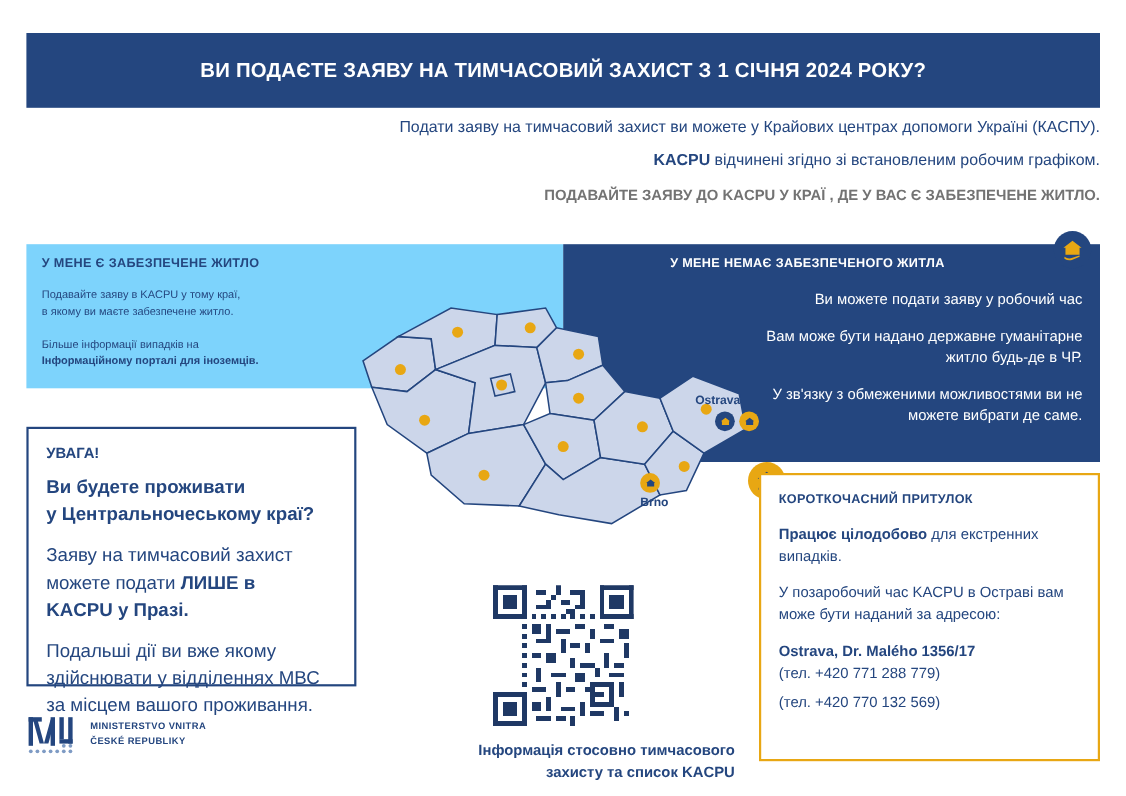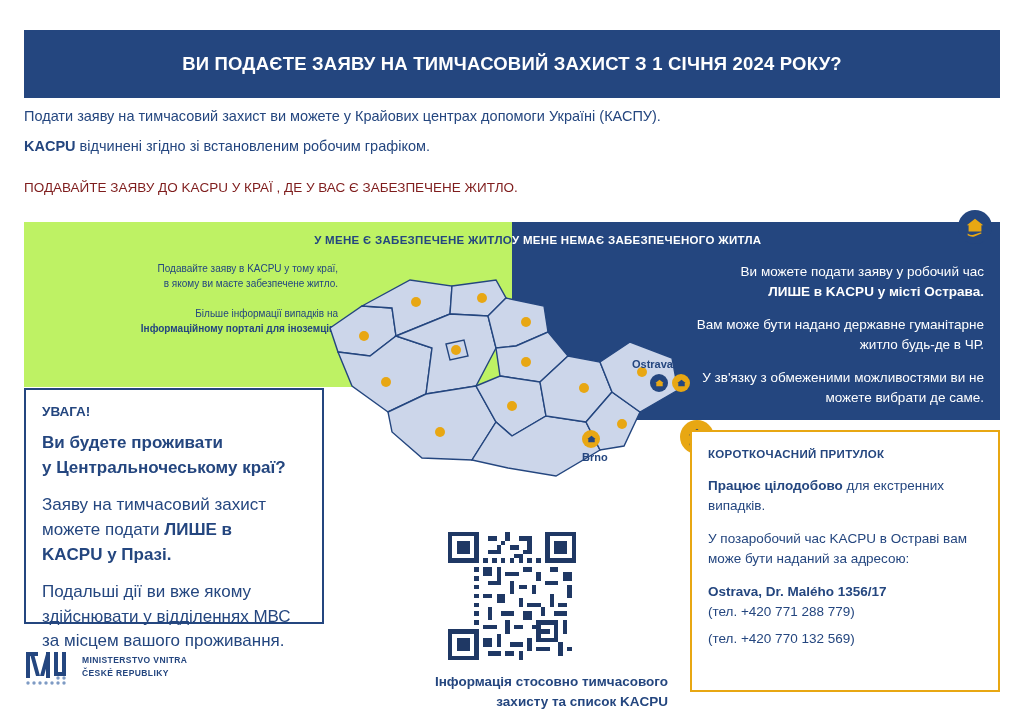--- a/index.html
+++ b/index.html
@@ -19,48 +19,47 @@
     position:absolute; left:24px; top:30px; width:976px; height:68px;
     background:#24467f;
     display:flex; align-items:center; justify-content:center;
   }
   .header-band h1 {
     margin:0; color:#ffffff; font-size:18.5px; font-weight:bold;
     letter-spacing:.2px; text-align:center;
   }
 
   
-  .intro { position:absolute; left:24px; top:108px; width:976px; text-align:left; }
+  .intro { position:absolute; left:24px; top:108px; width:976px; text-align:right; }
   .intro .l1 { font-size:14.5px; color:#24467f; margin-bottom:14px; }
-  .intro .l2 { font-size:14.5px; color:#24467f; margin-bottom:26px; }
+  .intro .l2 { font-size:14.5px; color:#24467f; margin-bottom:16px; }
   .intro .l2 b { font-weight:bold; }
-  .intro .l3 { font-size:13.5px; color:#7f1d1d; font-weight:normal; text-transform:uppercase; }
+  .intro .l3 { font-size:13.5px; color:#737373; font-weight:bold; text-transform:uppercase; }
 
   
   .panels { position:absolute; left:24px; top:222px; width:976px; height:478px; }
   .panel-left {
-    position:absolute; left:0; top:0; width:488px; height:165px;
-    background:#bef264;
-    text-align:right;
+    position:absolute; left:0; top:0; width:488px; height:131px;
+    background:#7dd3fc;
   }
   .panel-right {
     position:absolute; left:488px; top:0; width:488px; height:198px;
     background:#24467f;
   }
   .panel-left .p-title {
     color:#24467f; font-weight:bold; font-size:11.5px; text-transform:uppercase;
     margin:12px 0 0 14px; letter-spacing:.3px;
   }
   .panel-left .p-body { margin:16px 0 0 14px; width:300px; }
   .panel-left .p-body p { margin:0 0 16px 0; font-size:10px; line-height:1.45; color:#24467f; }
   .panel-left .p-body p b { font-weight:bold; }
 
   .panel-right .p-title {
     color:#ffffff; font-weight:bold; font-size:11.5px; text-transform:uppercase;
-    text-align:left; margin:12px 44px 0 0; letter-spacing:.3px;
+    text-align:center; margin:12px 44px 0 0; letter-spacing:.3px;
   }
   .panel-right .p-body { margin:16px 16px 0 auto; width:300px; text-align:right; }
   .panel-right .p-body p { margin:0 0 14px 0; font-size:13.5px; line-height:1.45; color:#ffffff; }
   .panel-right .p-body p b { font-weight:bold; }
 
   
   .house-icon {
     position:absolute; width:34px; height:34px; border-radius:50%;
     display:flex; align-items:center; justify-content:center;
   }
@@ -157,21 +156,20 @@
       <div class="house-icon house-top-right">
         <svg width="22" height="22" viewBox="0 0 24 24" aria-hidden="true">
           <path d="M12 3 L21 10 L19 10 L19 17 L5 17 L5 10 L3 10 Z" fill="#e8a713"></path>
           <path d="M4 19 q4 3 8 1 l6-2 q1.5-.5 1 1 l-7 3 q-4 1.5-8-1 z" fill="#e8a713"></path>
         </svg>
       </div>
       <div class="p-title">У МЕНЕ НЕМАЄ ЗАБЕЗПЕЧЕНОГО ЖИТЛА</div>
       <div class="p-body">
         <p>
           <span>Ви можете подати заяву у робочий час</span><br>
-          <b>ЛИШЕ в KACPU у місті Острава.</b>
         </p>
         <p>Вам може бути надано державне гуманітарне житло будь-де в ЧР.</p>
         <p>У зв'язку з обмеженими можливостями ви не можете вибрати де саме.</p>
       </div>
     </div>
 
     <div class="house-icon house-shelter">
       <svg width="22" height="22" viewBox="0 0 24 24" aria-hidden="true">
         <path d="M12 3 L21 10 L19 10 L19 17 L5 17 L5 10 L3 10 Z" fill="#24467f"></path>
         <path d="M4 19 q4 3 8 1 l6-2 q1.5-.5 1 1 l-7 3 q-4 1.5-8-1 z" fill="#24467f"></path>

